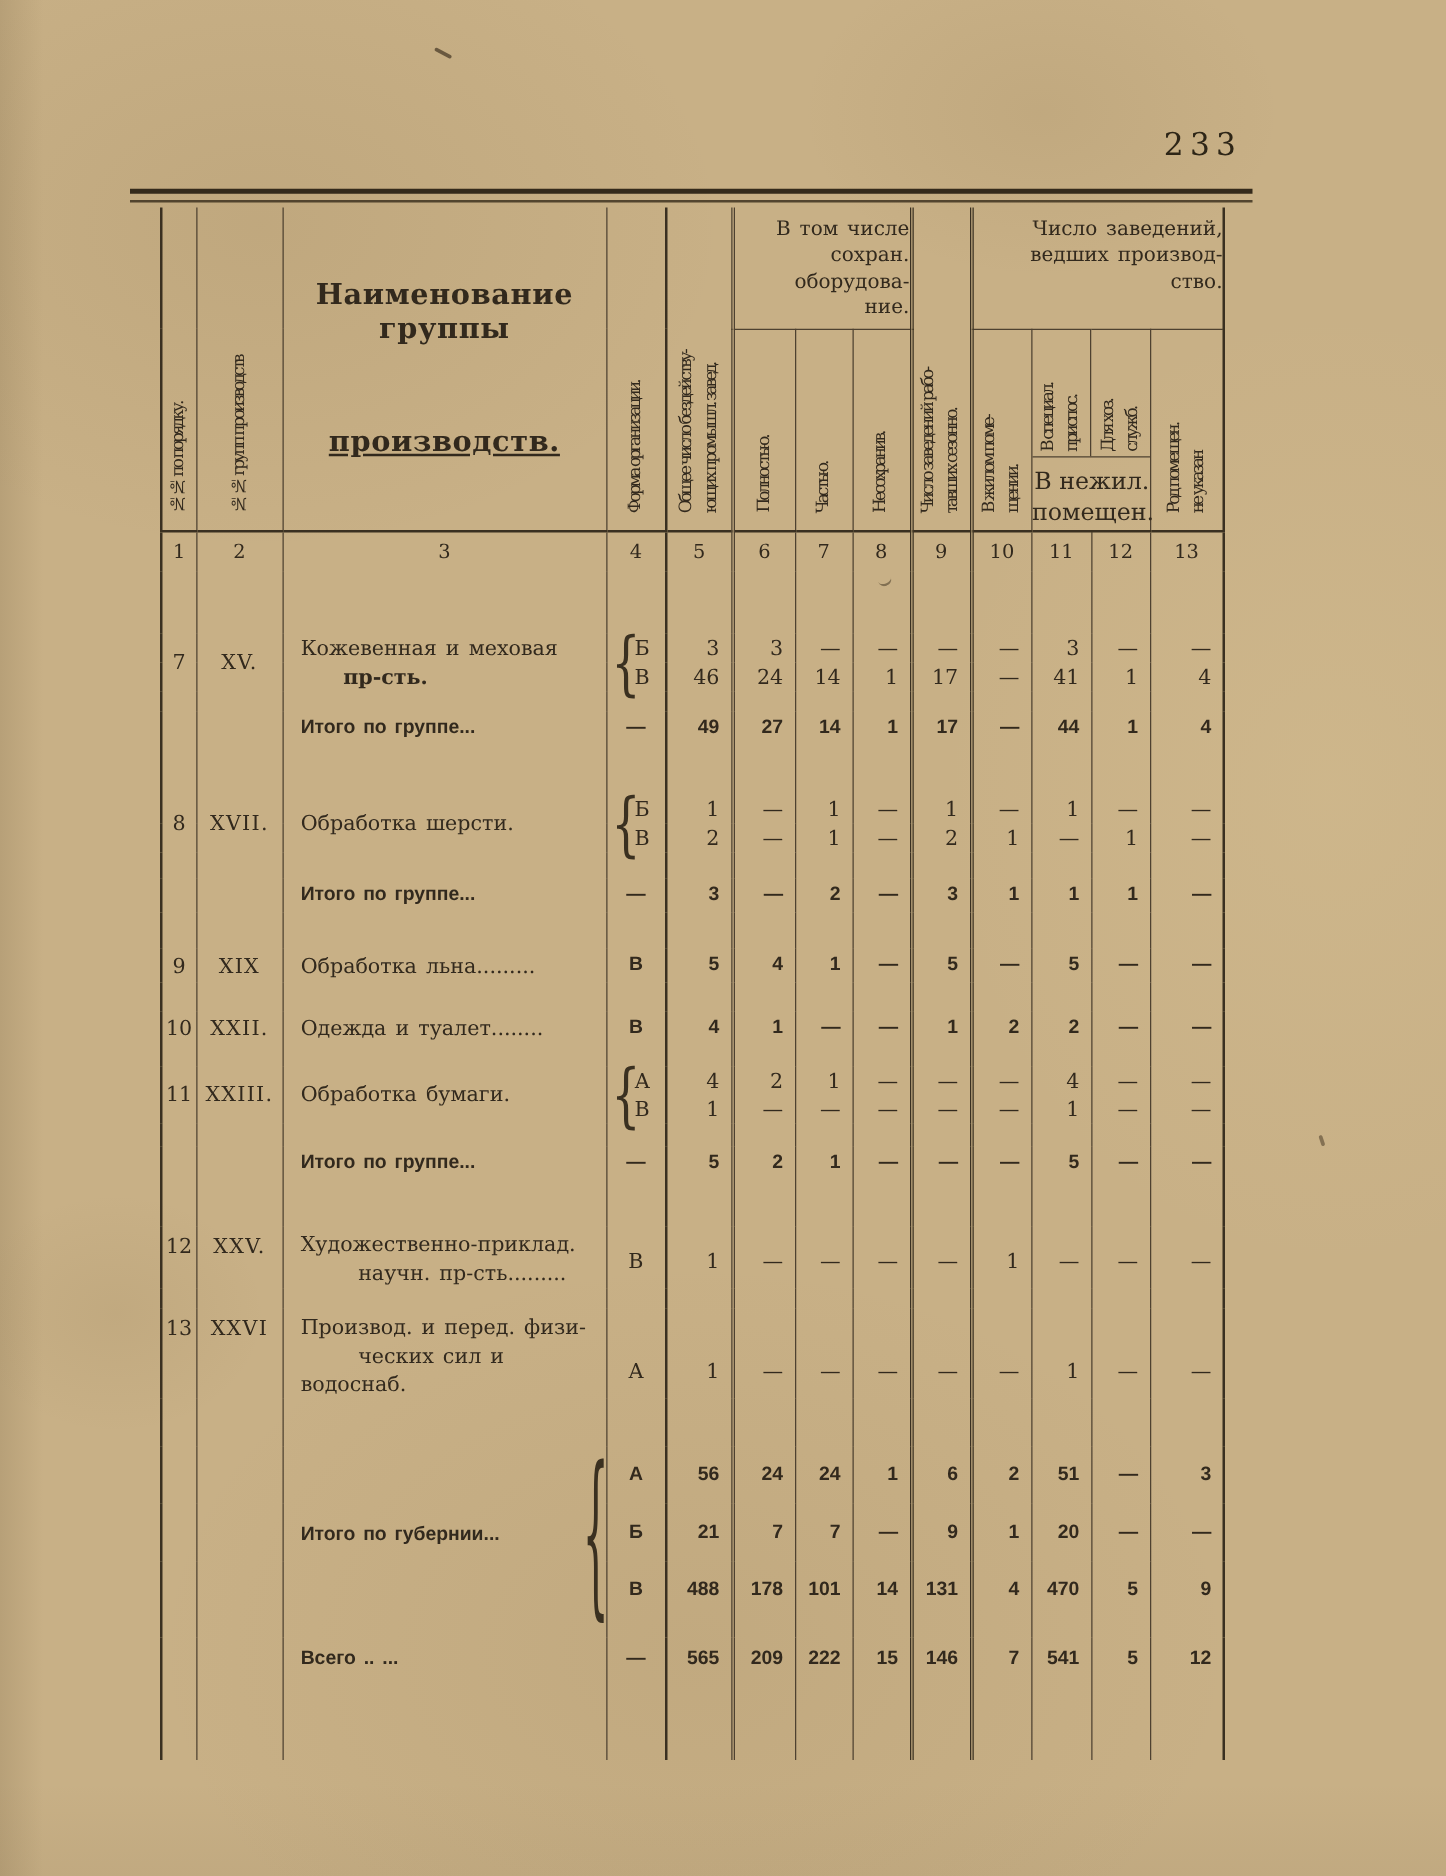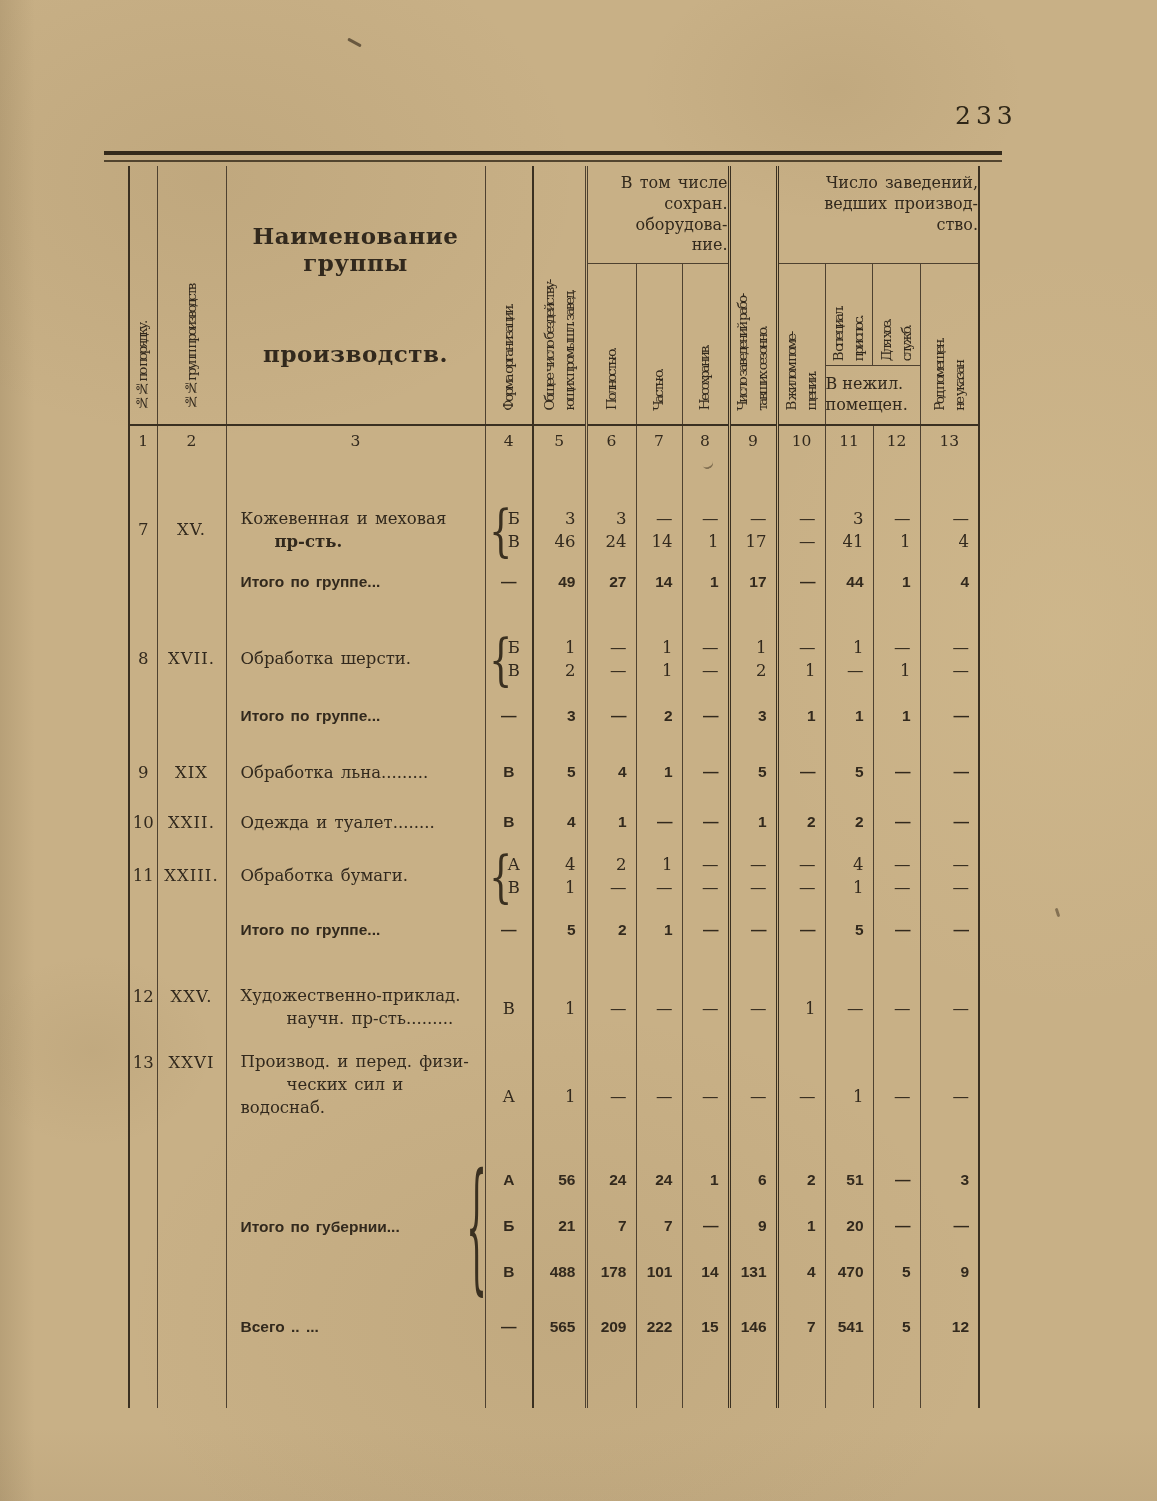--- a/index.html
+++ b/index.html
@@ -10,21 +10,21 @@
     background-color:var(--paper);
     background-image:
       radial-gradient(ellipse 600px 420px at 18% 12%, rgba(120,95,55,.10), transparent 62%),
       radial-gradient(ellipse 520px 640px at 92% 42%, rgba(235,215,165,.16), transparent 60%),
       radial-gradient(ellipse 720px 520px at 48% 88%, rgba(125,100,60,.09), transparent 60%),
       radial-gradient(ellipse 320px 220px at 72% 6%, rgba(120,95,55,.09), transparent 60%),
       radial-gradient(ellipse 200px 160px at 8% 70%, rgba(110,88,50,.08), transparent 60%),
       linear-gradient(90deg, rgba(80,62,35,.14), rgba(80,62,35,0) 3%),
       linear-gradient(0deg, rgba(80,62,35,.06), rgba(80,62,35,0) 5%);
     font-family:"DejaVu Serif",serif;color:var(--ink);}
-  .pageno{position:absolute;top:101px;left:931px;font-size:25px;letter-spacing:5px;color:#2e2617;margin-left:24px;}
+  .pageno{position:absolute;top:101px;left:931px;font-size:25px;letter-spacing:5px;color:#2e2617;}
   .toprule{position:absolute;left:104px;top:151px;width:898px;height:5px;
     border-top:4px solid #342a1b;border-bottom:2px solid rgba(62,50,32,.85);}
   .mark{position:absolute;background:#4a3c28;border-radius:2px;}
   .m1{left:347px;top:41px;width:15px;height:3px;transform:rotate(28deg);opacity:.75;}
   .m2{left:1056px;top:908px;width:3px;height:9px;transform:rotate(-18deg);opacity:.55;}
   .m3{left:702px;top:458px;width:11px;height:9px;background:none;border-bottom:2px solid #4a3c28;
       border-radius:50%;transform:rotate(-20deg);opacity:.55;}
 
   table.tbl{position:absolute;left:128px;top:166px;width:850px;border-collapse:collapse;
     table-layout:fixed;border-left:2.5px solid var(--lnD);}
@@ -42,30 +42,30 @@
   tr.hr1{height:97px;} tr.hr2{height:160px;}
   .bb{border-bottom:2.2px solid var(--lnD);}
   .gbb{border-bottom:1.6px solid var(--ln);}
   .hv{vertical-align:bottom;text-align:center;}
   .vt{display:inline-block;writing-mode:vertical-rl;transform:rotate(180deg);
       white-space:pre-line;font-size:13.5px;letter-spacing:-2.3px;line-height:1.45;
       margin-bottom:9px;text-align:left;}
   .hname{text-align:center;vertical-align:middle;font-weight:bold;font-size:23px;
       letter-spacing:.5px;word-spacing:4px;}
   .hname span{display:block;}
-  .hname .l2{margin-top:64px;}
+  .hname .l2{margin-top:64px;text-decoration:underline;}
   .ghead{text-align:right;vertical-align:top;padding-top:7px;font-size:16px;
       line-height:1.3;white-space:pre-line;word-spacing:2px;}
   .c1112{vertical-align:bottom;}
   .split{display:flex;height:101px;}
   .split .half{flex:1;display:flex;align-items:flex-end;justify-content:center;}
   .split .half .vt{margin-bottom:3px;}
   .half.hl{border-right:1.2px solid var(--ln);}
-  .nj{border-top:1.6px solid var(--ln);height:59px;box-sizing:border-box;text-align:left;
-      font-size:16px;line-height:1.35;white-space:pre-line;padding-top:7px;}
+  .nj{border-top:1.6px solid var(--ln);height:59px;box-sizing:border-box;text-align:right;
+      font-size:19px;line-height:1.35;white-space:pre-line;padding-top:7px;}
   tr.nums{height:32px;}
   tr.nums td{text-align:center;font-size:15.5px;}
 
   
   .h14{height:14px}.h16{height:16px}.h17{height:17px}.h18{height:18px}.h21{height:21px}
   .h23{height:23px}.h27{height:27px}.h29{height:29px}.h34{height:34px}
   .h37{height:37px}.h38{height:38px}.h40{height:40px}.h46{height:46px}.h47{height:47px}
   .h50{height:50px}.h64{height:64px}
   td.n,td.g{text-align:center;font-size:16.5px;}
   td.g{letter-spacing:1px;}

